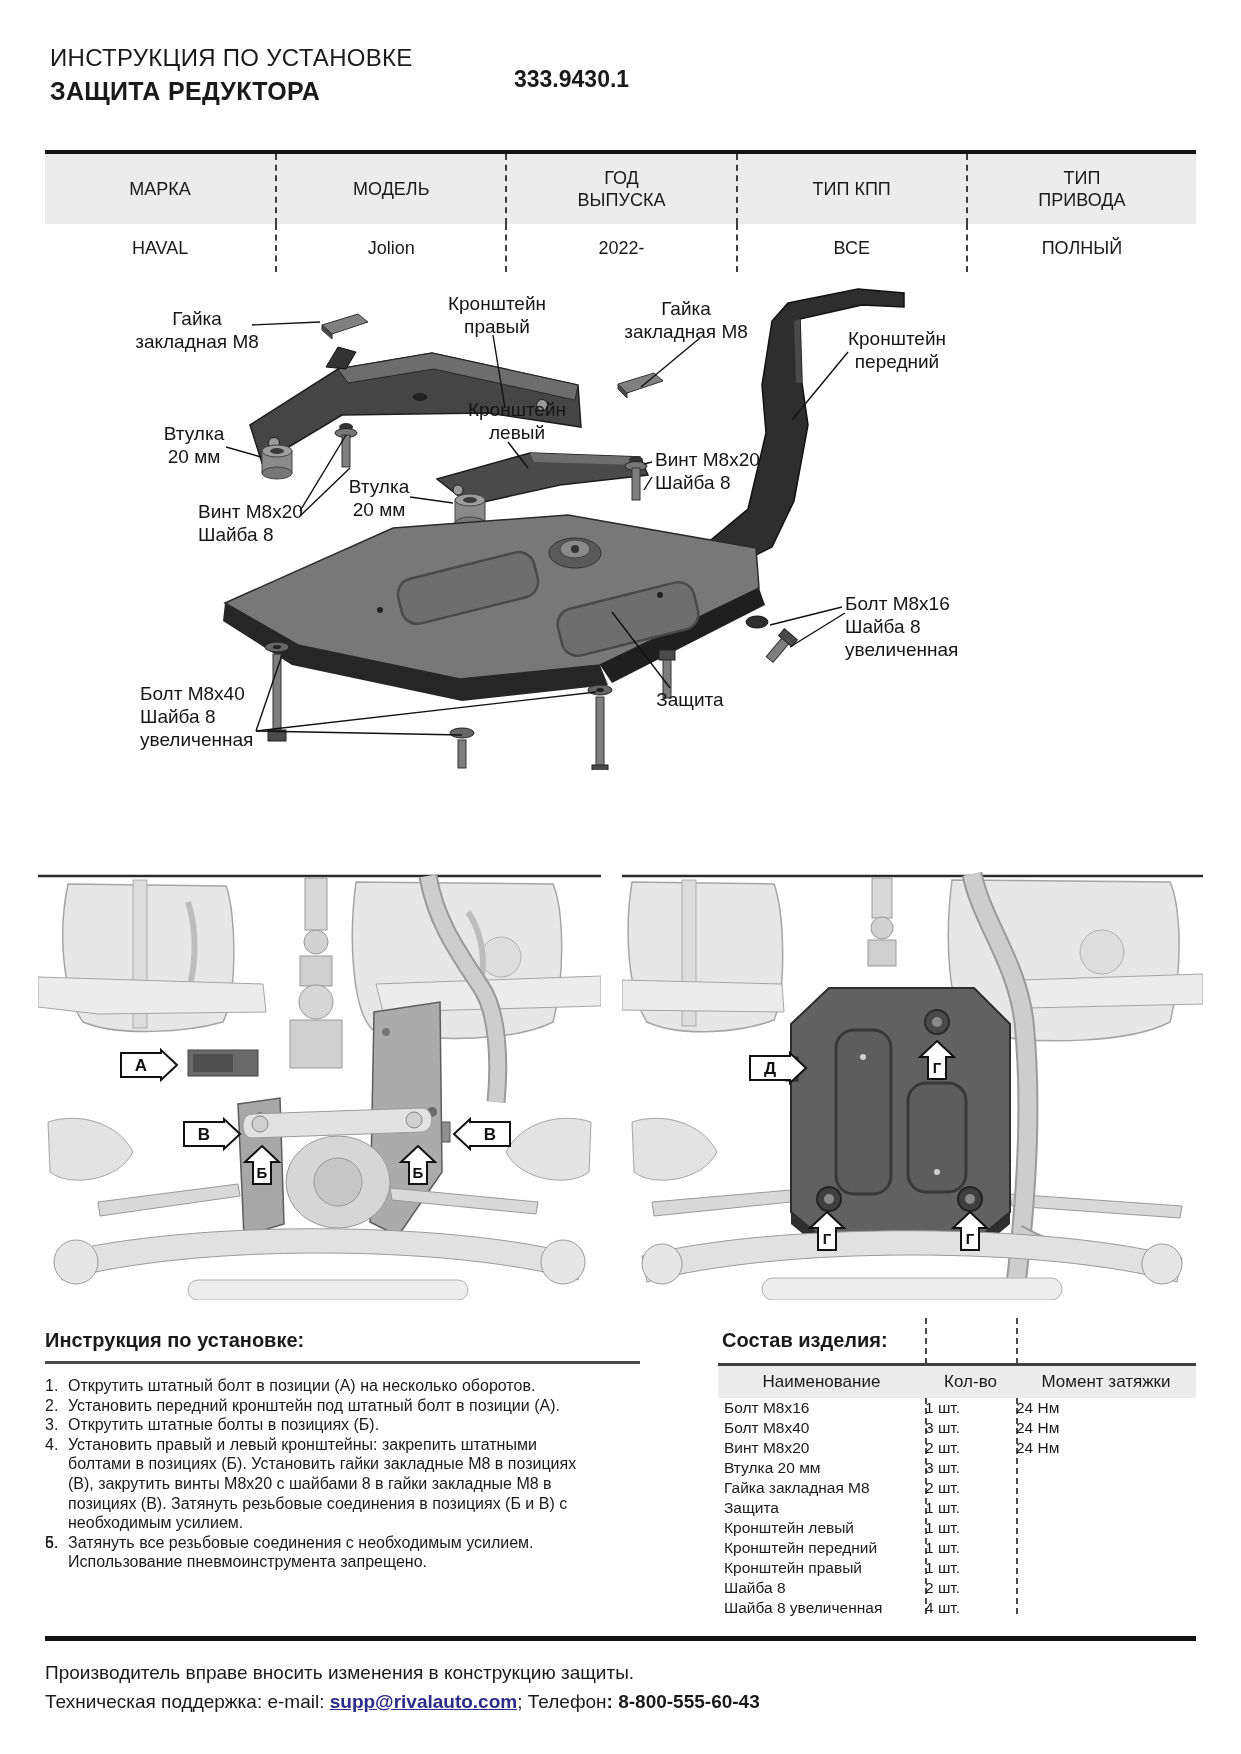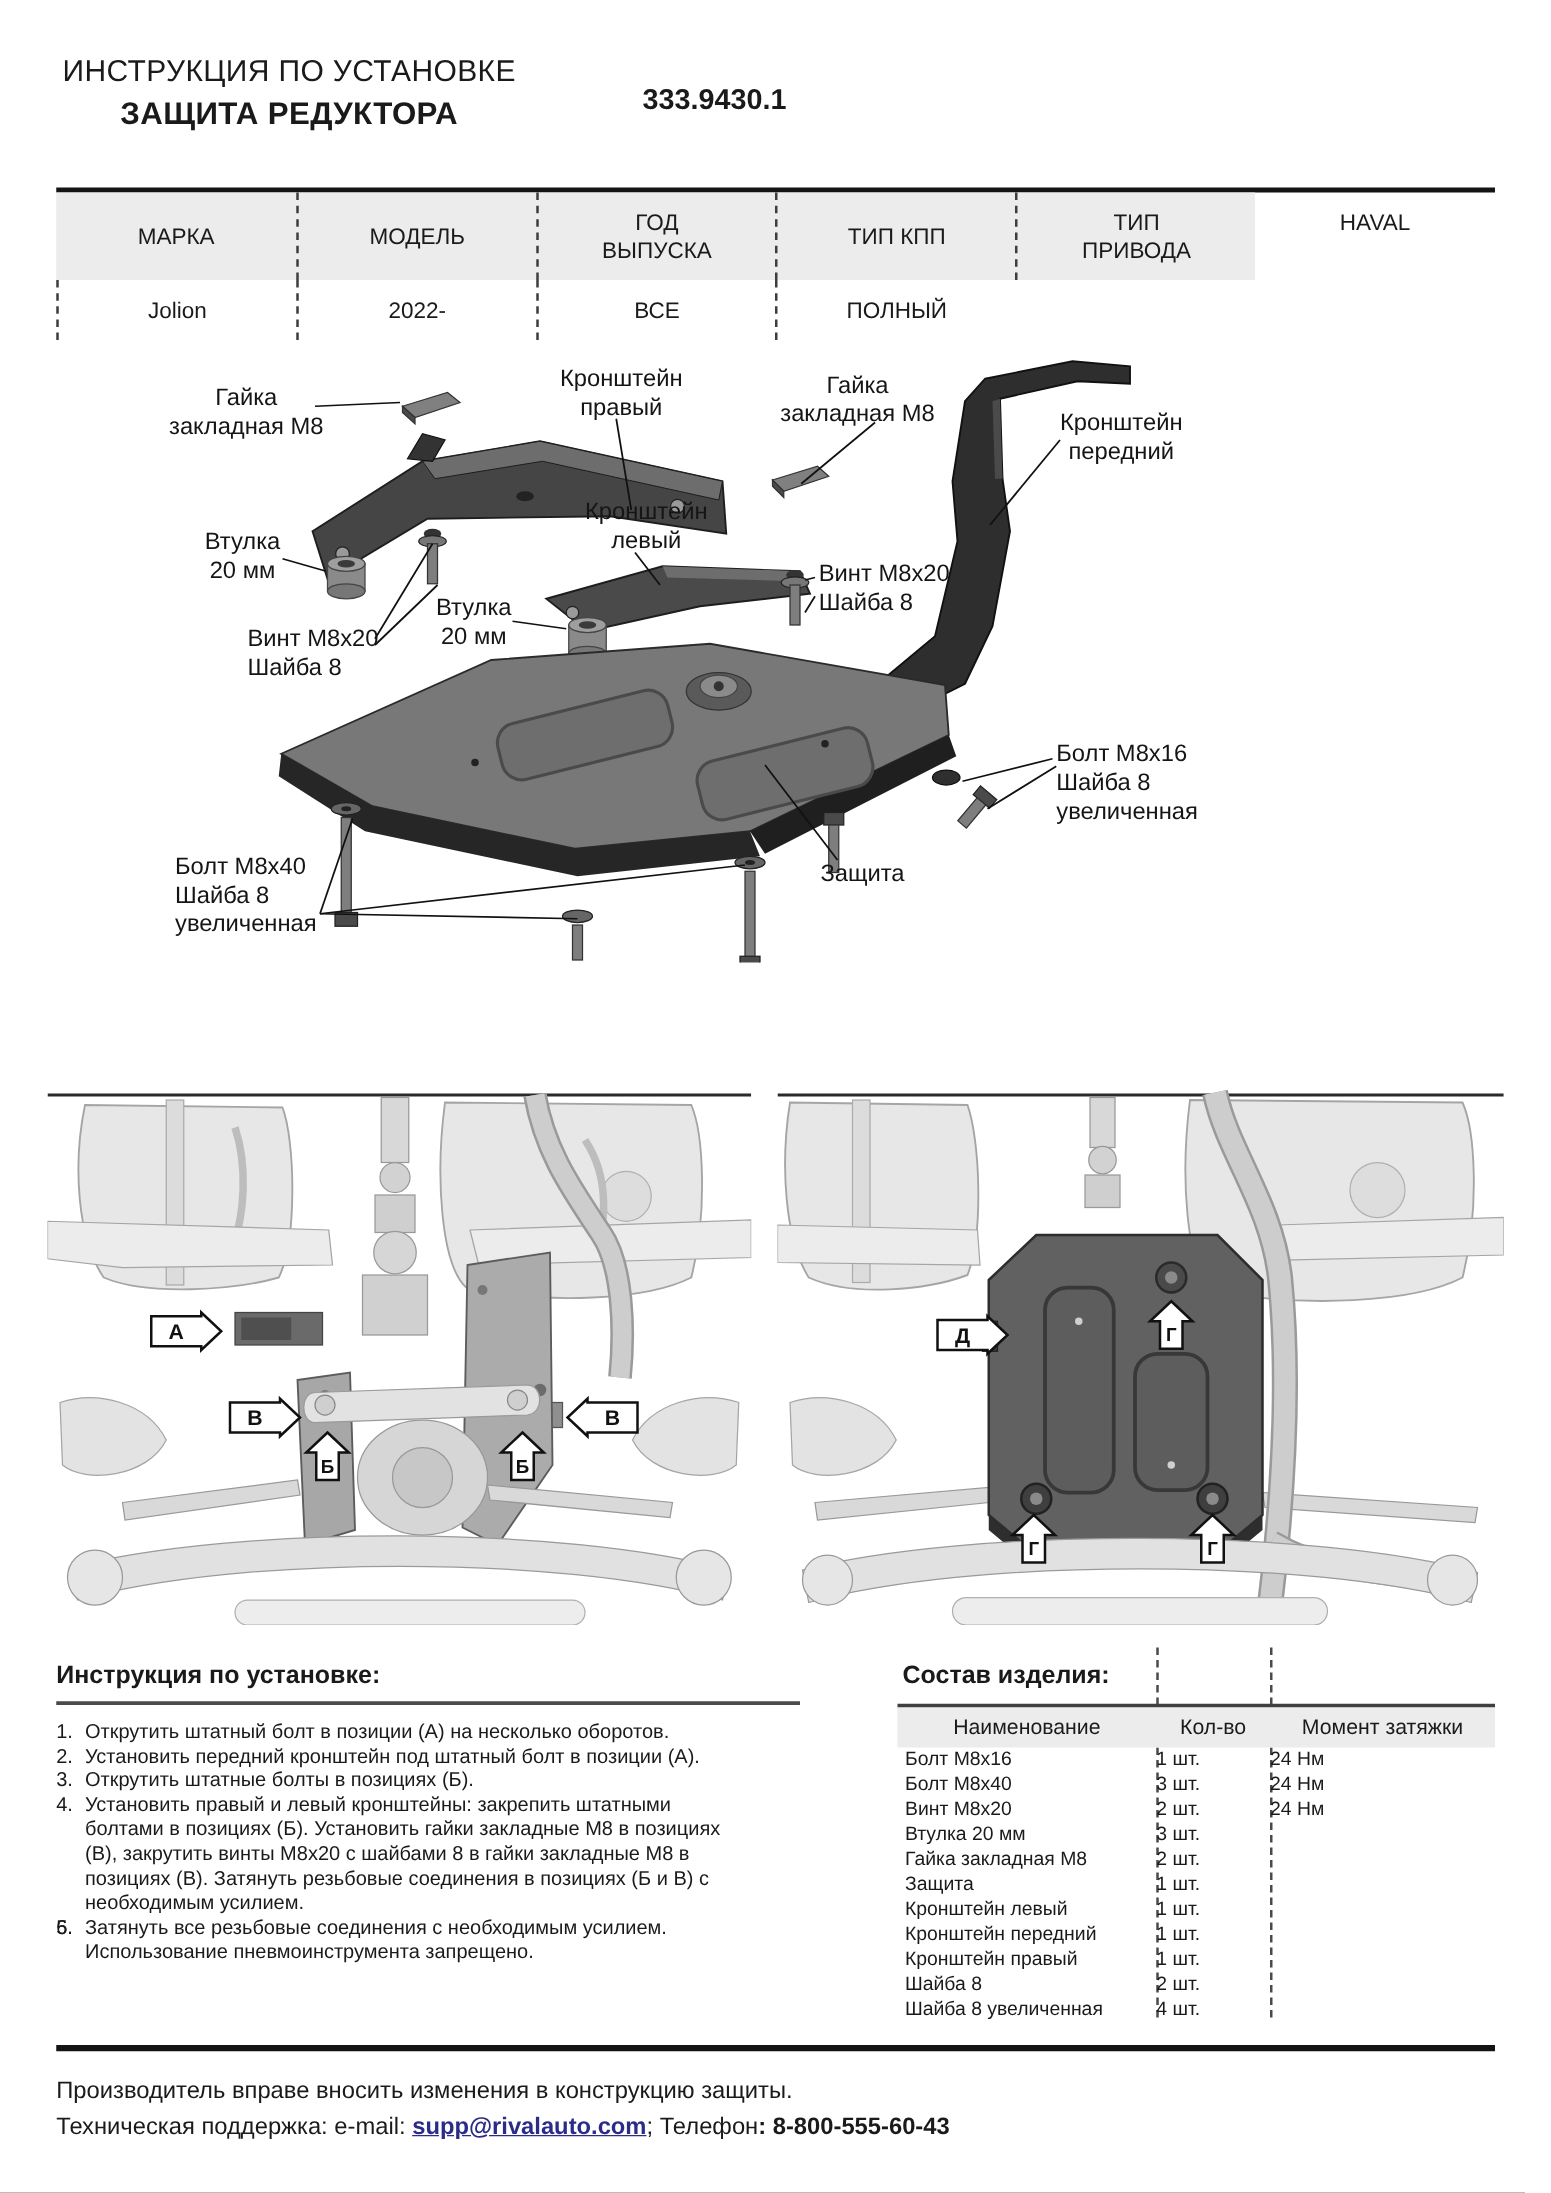--- a/index.html
+++ b/index.html
@@ -1,25 +1,25 @@
 <!DOCTYPE html>
 <html><head>
 <meta charset="utf-8">
 <style>
   html,body{margin:0;padding:0;background:#888;}
   .page{position:relative;width:1241px;height:1754px;background:#fff;margin:0 auto;
         font-family:"Liberation Sans","DejaVu Sans",sans-serif;color:#1a1a1a;overflow:hidden;}
   
-  .doc-title{position:absolute;left:50px;top:44px;text-align:center;}
+  .doc-title{position:absolute;left:50px;top:44px;}
   .doc-title .l1{font-size:24px;letter-spacing:.3px;}
   .doc-title .l2{font-size:25px;font-weight:bold;margin-top:5px;letter-spacing:.3px;}
   .part-number{position:absolute;left:514px;top:66px;font-size:23px;font-weight:bold;}
   
   .spec{position:absolute;left:45px;top:150px;width:1151px;border-top:4px solid #141414;
-        display:grid;grid-template-columns:repeat(6,1fr);}
+        display:grid;grid-template-columns:repeat(5,1fr);}
   .spec-cell{display:flex;align-items:center;justify-content:center;text-align:center;
              font-size:18px;white-space:pre-line;line-height:22px;}
   .spec-cell.sep{border-left:2px dashed #3d3d3d;}
   .spec-head{height:70px;background:#ececec;}
   .spec-val{height:48px;}
   
   .diagram{position:absolute;left:0;top:265px;width:1124px;height:505px;}
   .diagram svg{position:absolute;left:0;top:0;}
   .dlabel{position:absolute;font-size:19px;line-height:23px;white-space:pre-line;color:#151515;}
   .dlabel.center{text-align:center;transform:translateX(-50%);}

